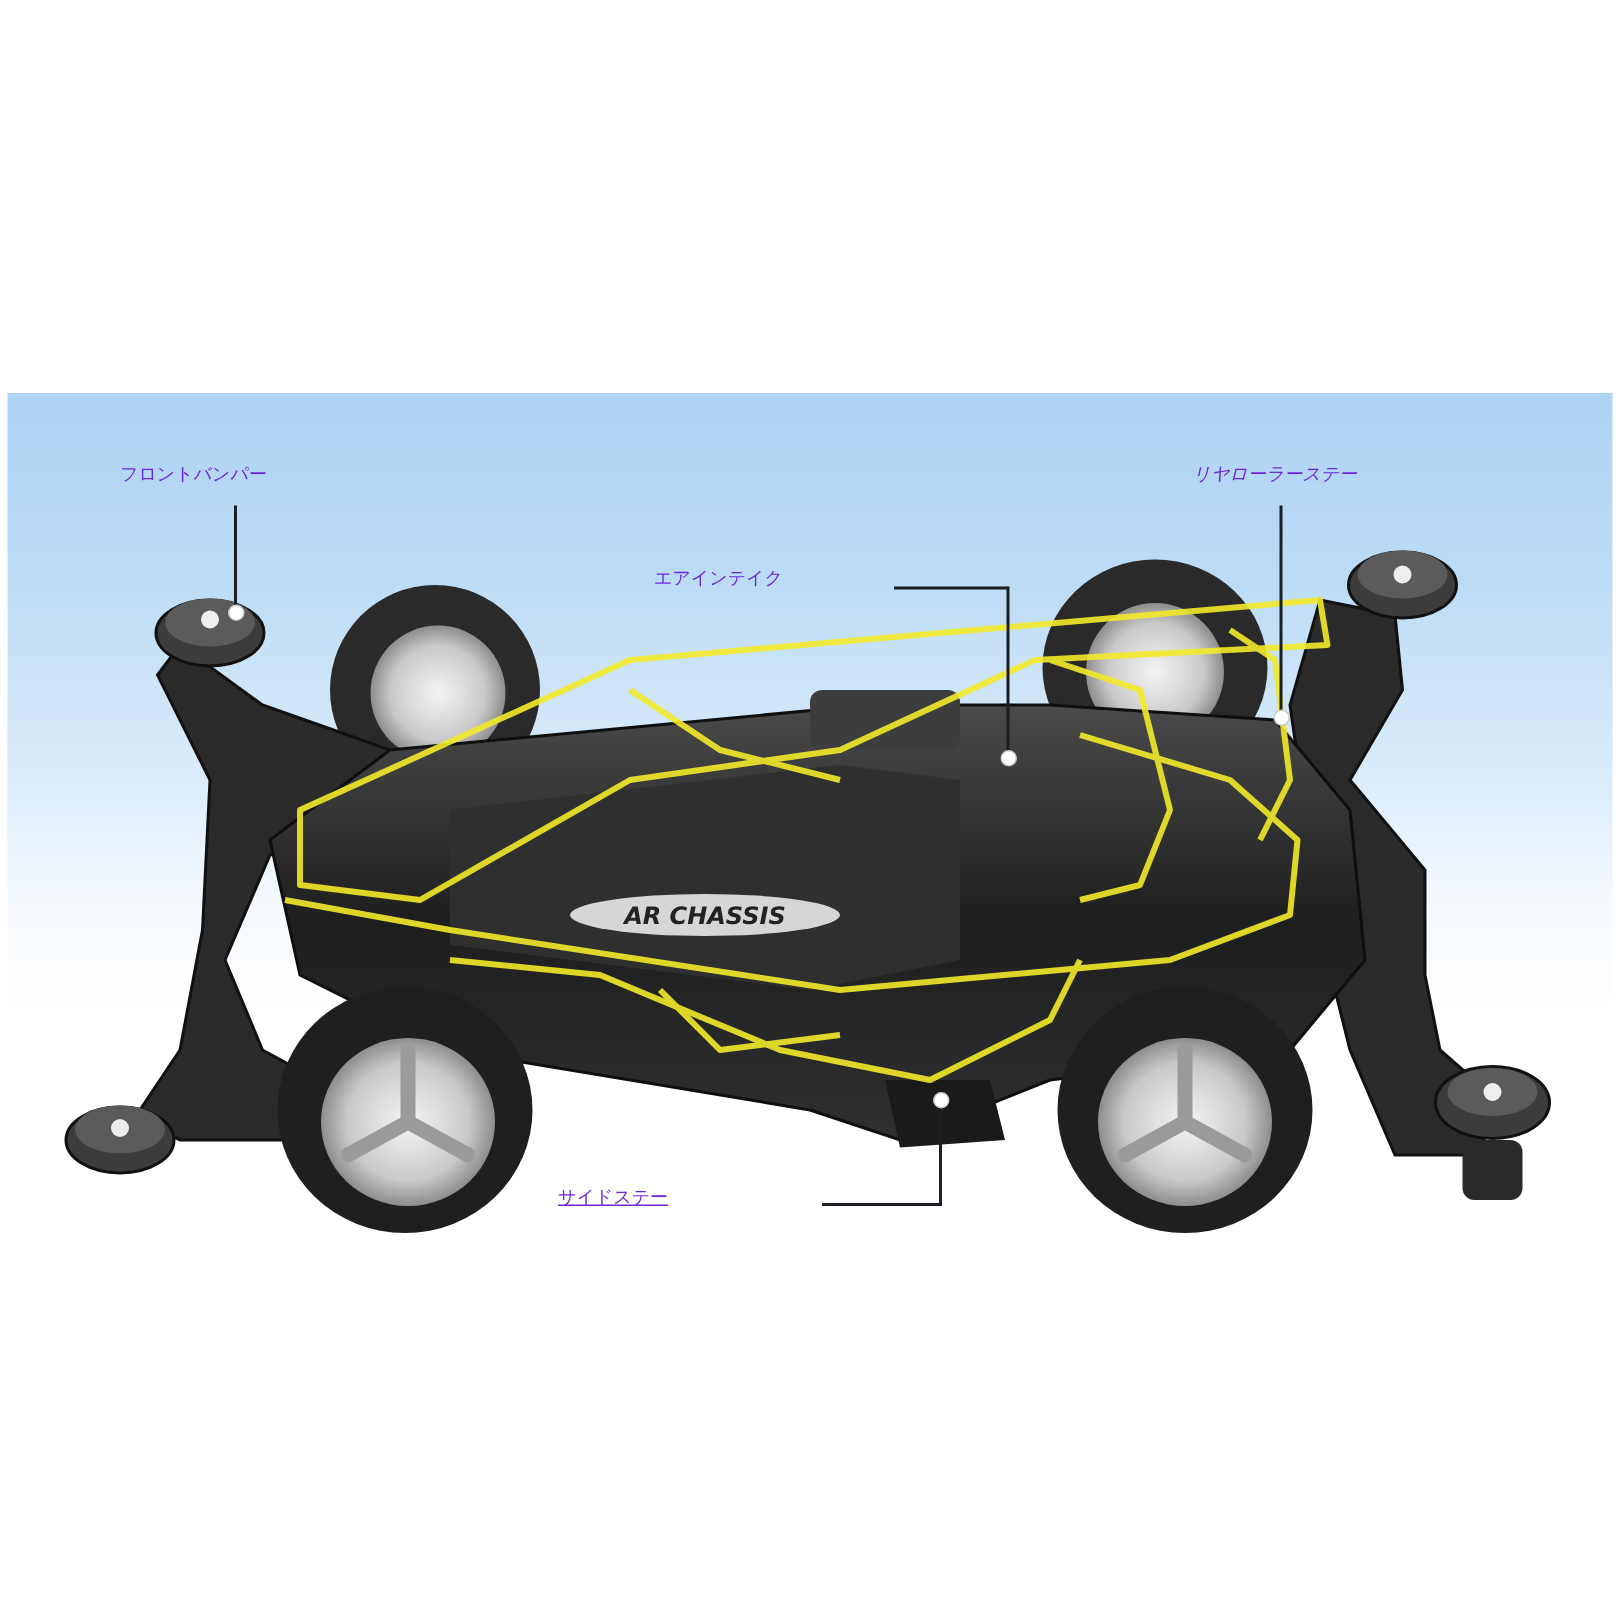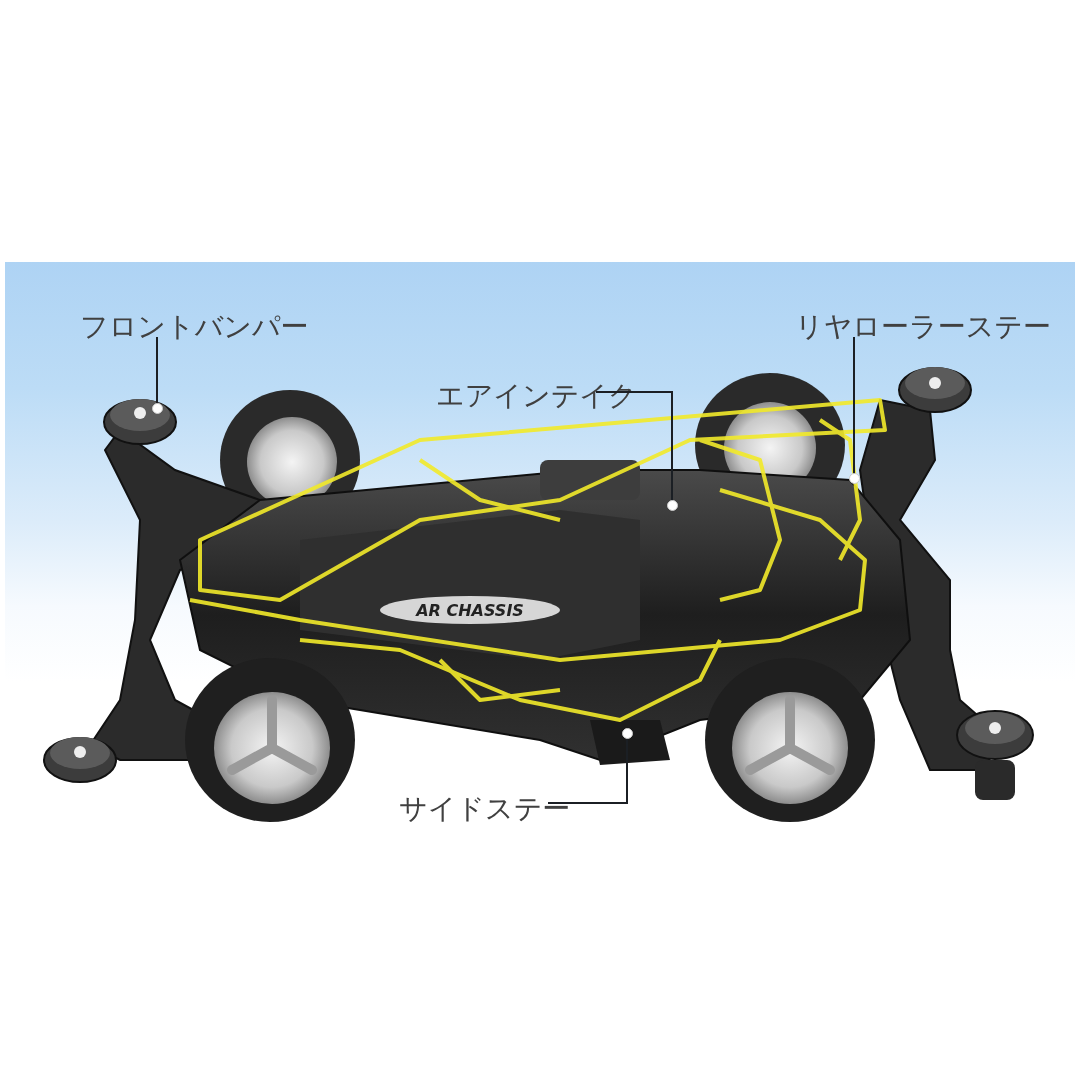--- a/index.html
+++ b/index.html
@@ -2,21 +2,21 @@
 <html><head>
 <meta charset="utf-8">
 <style>
   html, body { margin:0; padding:0; background:#ffffff; }
   body { width:1080px; height:1080px; position:relative; overflow:hidden; font-family:"DejaVu Sans", sans-serif; }
   .bg-panel {
     position:absolute; left:5px; top:262px; width:1070px; height:420px;
     background: linear-gradient(to bottom, #aed3f4 0%, #bcdcf6 30%, #dcecfa 62%, #f6fafe 82%, #ffffff 100%);
   }
   .label {
-    position:absolute; font-size:28px; color:#404040; letter-spacing:0px; white-space:nowrap;
+    position:absolute; font-size:12px; color:#6d28d9; letter-spacing:0px; white-space:nowrap;
   }
   .leader { position:absolute; background:#1b1f24; }
   .dot { position:absolute; width:9px; height:9px; border-radius:50%; background:#ffffff; border:1px solid #ccc; }
   svg.car { position:absolute; left:0; top:0; }
 </style>
 </head>
 <body>
 
 <div class="bg-panel"></div>
 
@@ -103,20 +103,20 @@
 
 <div class="label" style="left:80px; top:308px;">フロントバンパー</div>
 <div class="leader" style="left:156px; top:337px; width:2px; height:70px;"></div>
 <div class="dot" style="left:152px; top:403px;"></div>
 
 <div class="label" style="left:436px; top:377px;">エアインテイク</div>
 <div class="leader" style="left:596px; top:391px; width:76px; height:2px;"></div>
 <div class="leader" style="left:671px; top:391px; width:2px; height:110px;"></div>
 <div class="dot" style="left:667px; top:500px;"></div>
 
-<div class="label" style="left:795px; top:308px;">リヤローラーステー</div>
+<div class="label" style="left:795px; top:308px;font-style:italic;">リヤローラーステー</div>
 <div class="leader" style="left:853px; top:337px; width:2px; height:138px;"></div>
 <div class="dot" style="left:849px; top:473px;"></div>
 
-<div class="label" style="left:399px; top:790px;">サイドステー</div>
+<div class="label" style="left:372px; top:790px;text-decoration:underline;">サイドステー</div>
 <div class="leader" style="left:548px; top:802px; width:80px; height:2px;"></div>
 <div class="leader" style="left:626px; top:732px; width:2px; height:72px;"></div>
 <div class="dot" style="left:622px; top:728px;"></div>
 
 </body></html>

